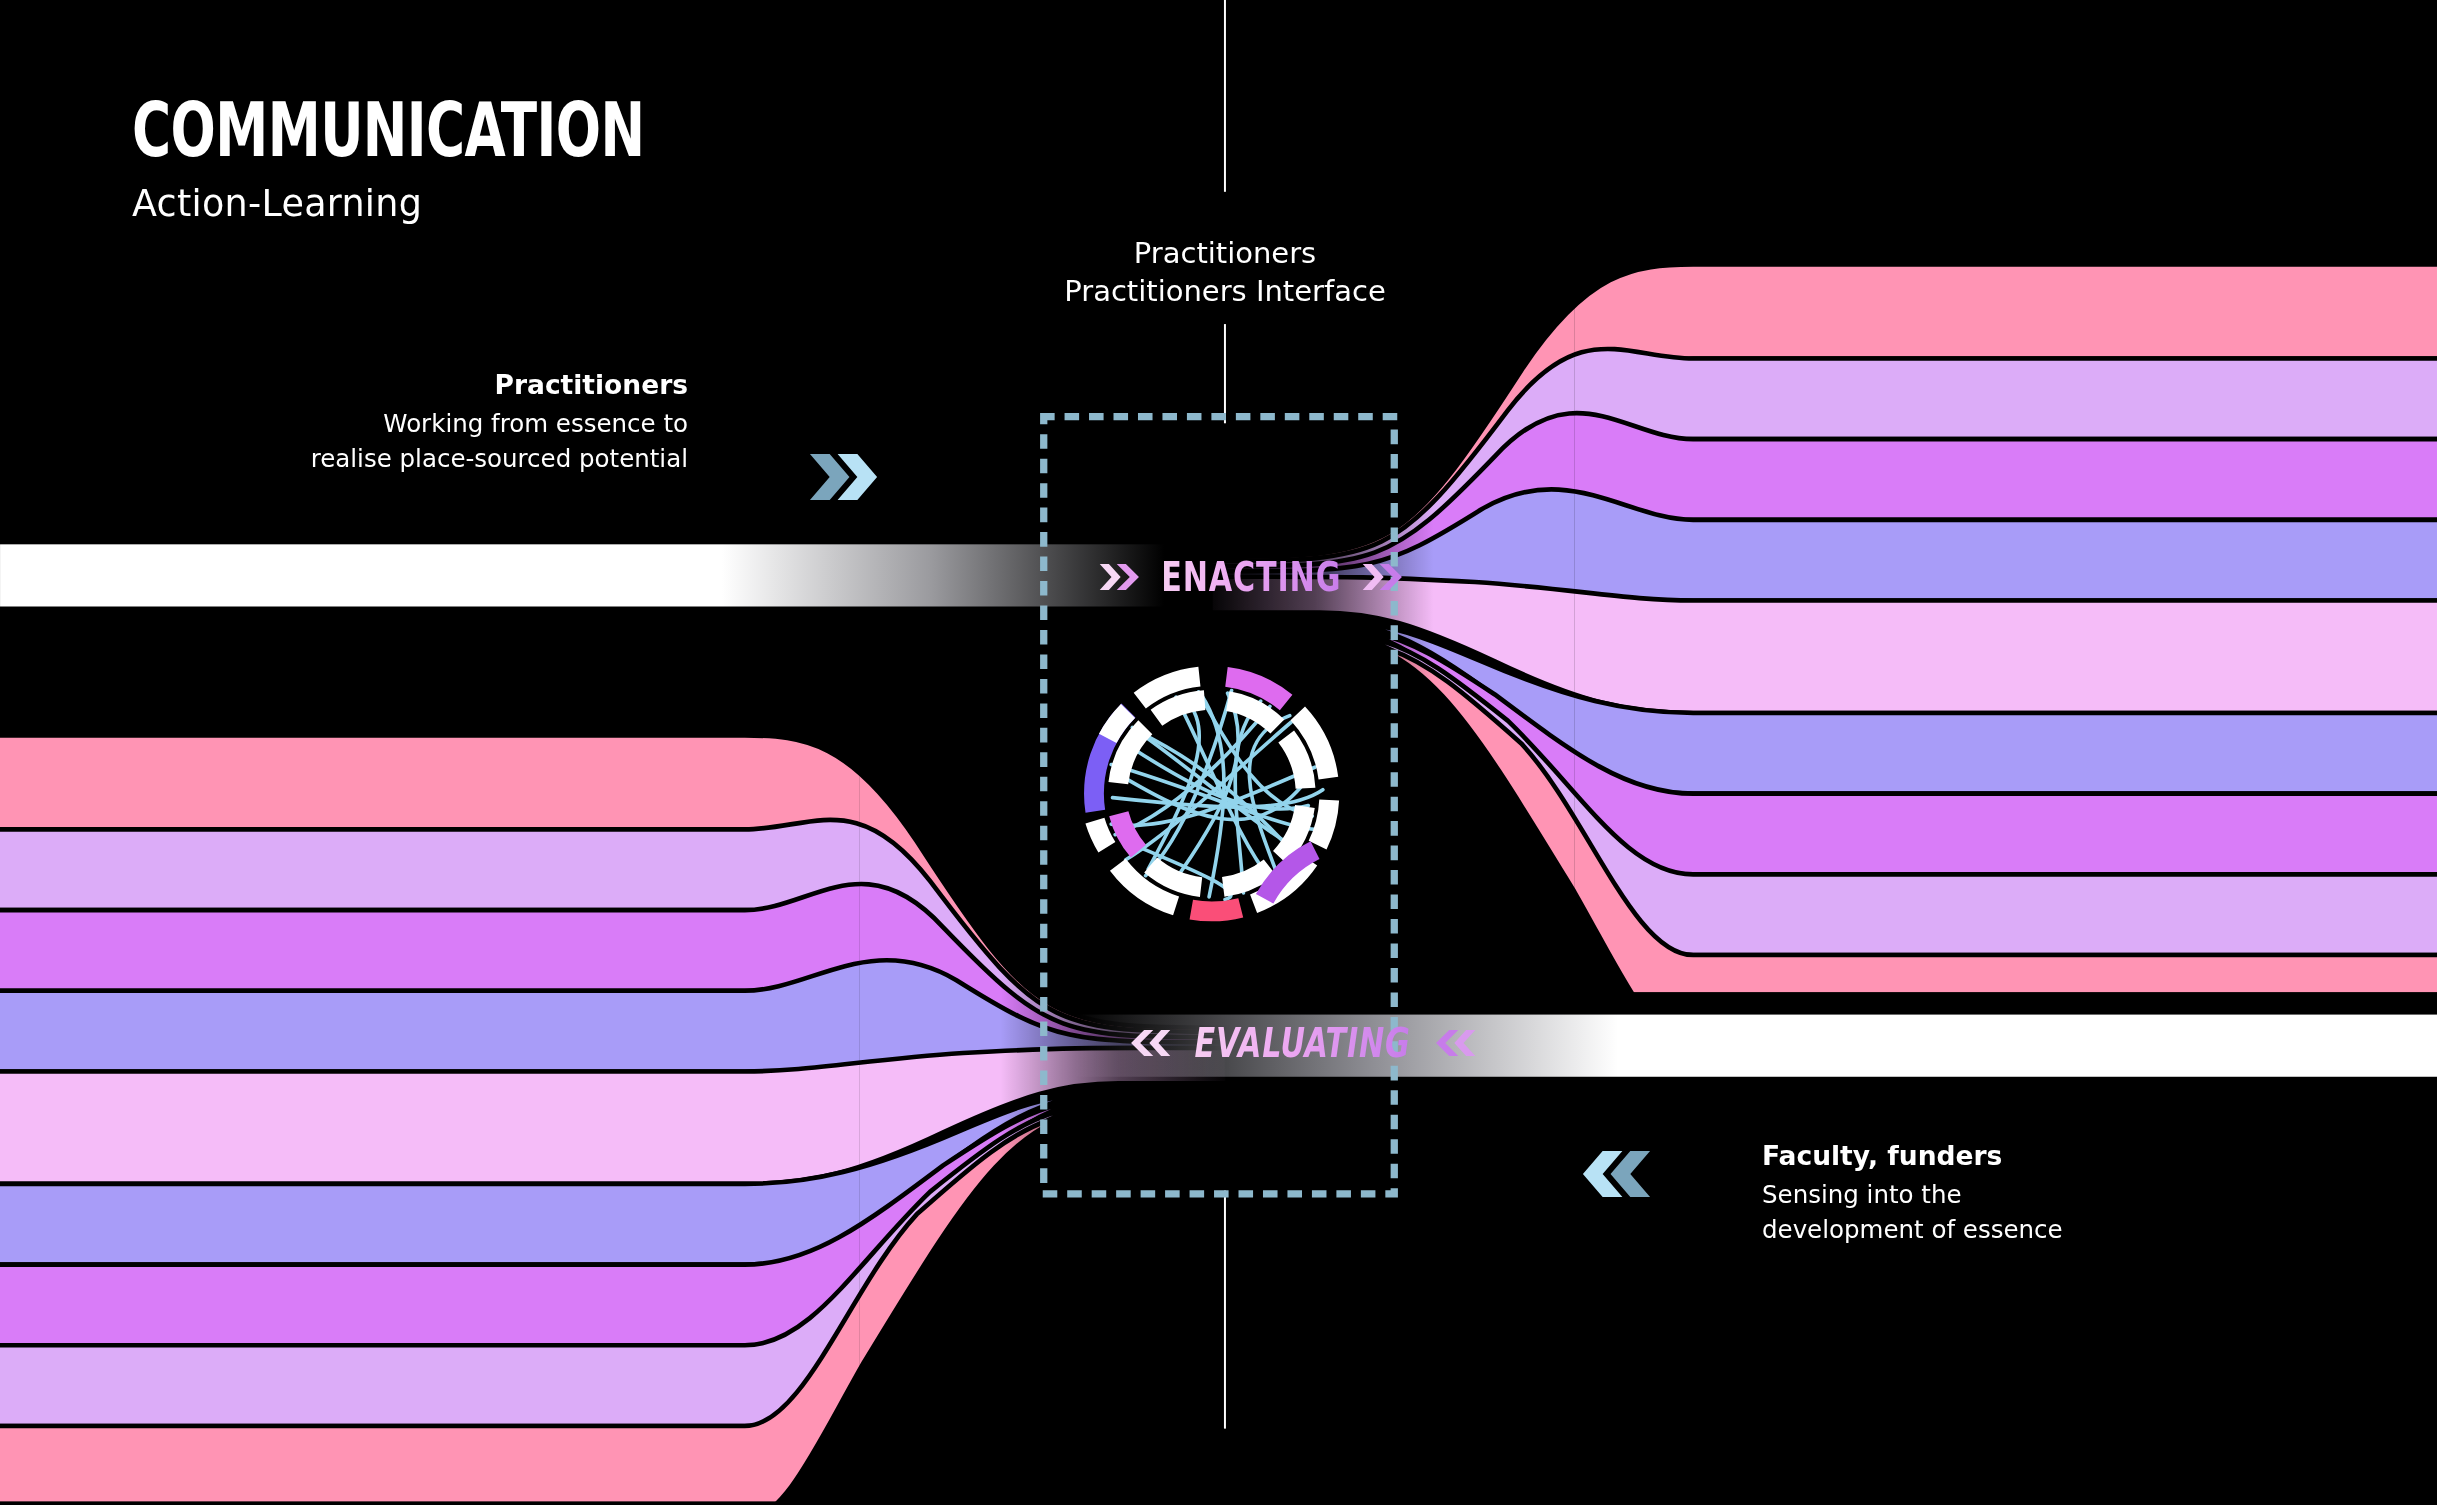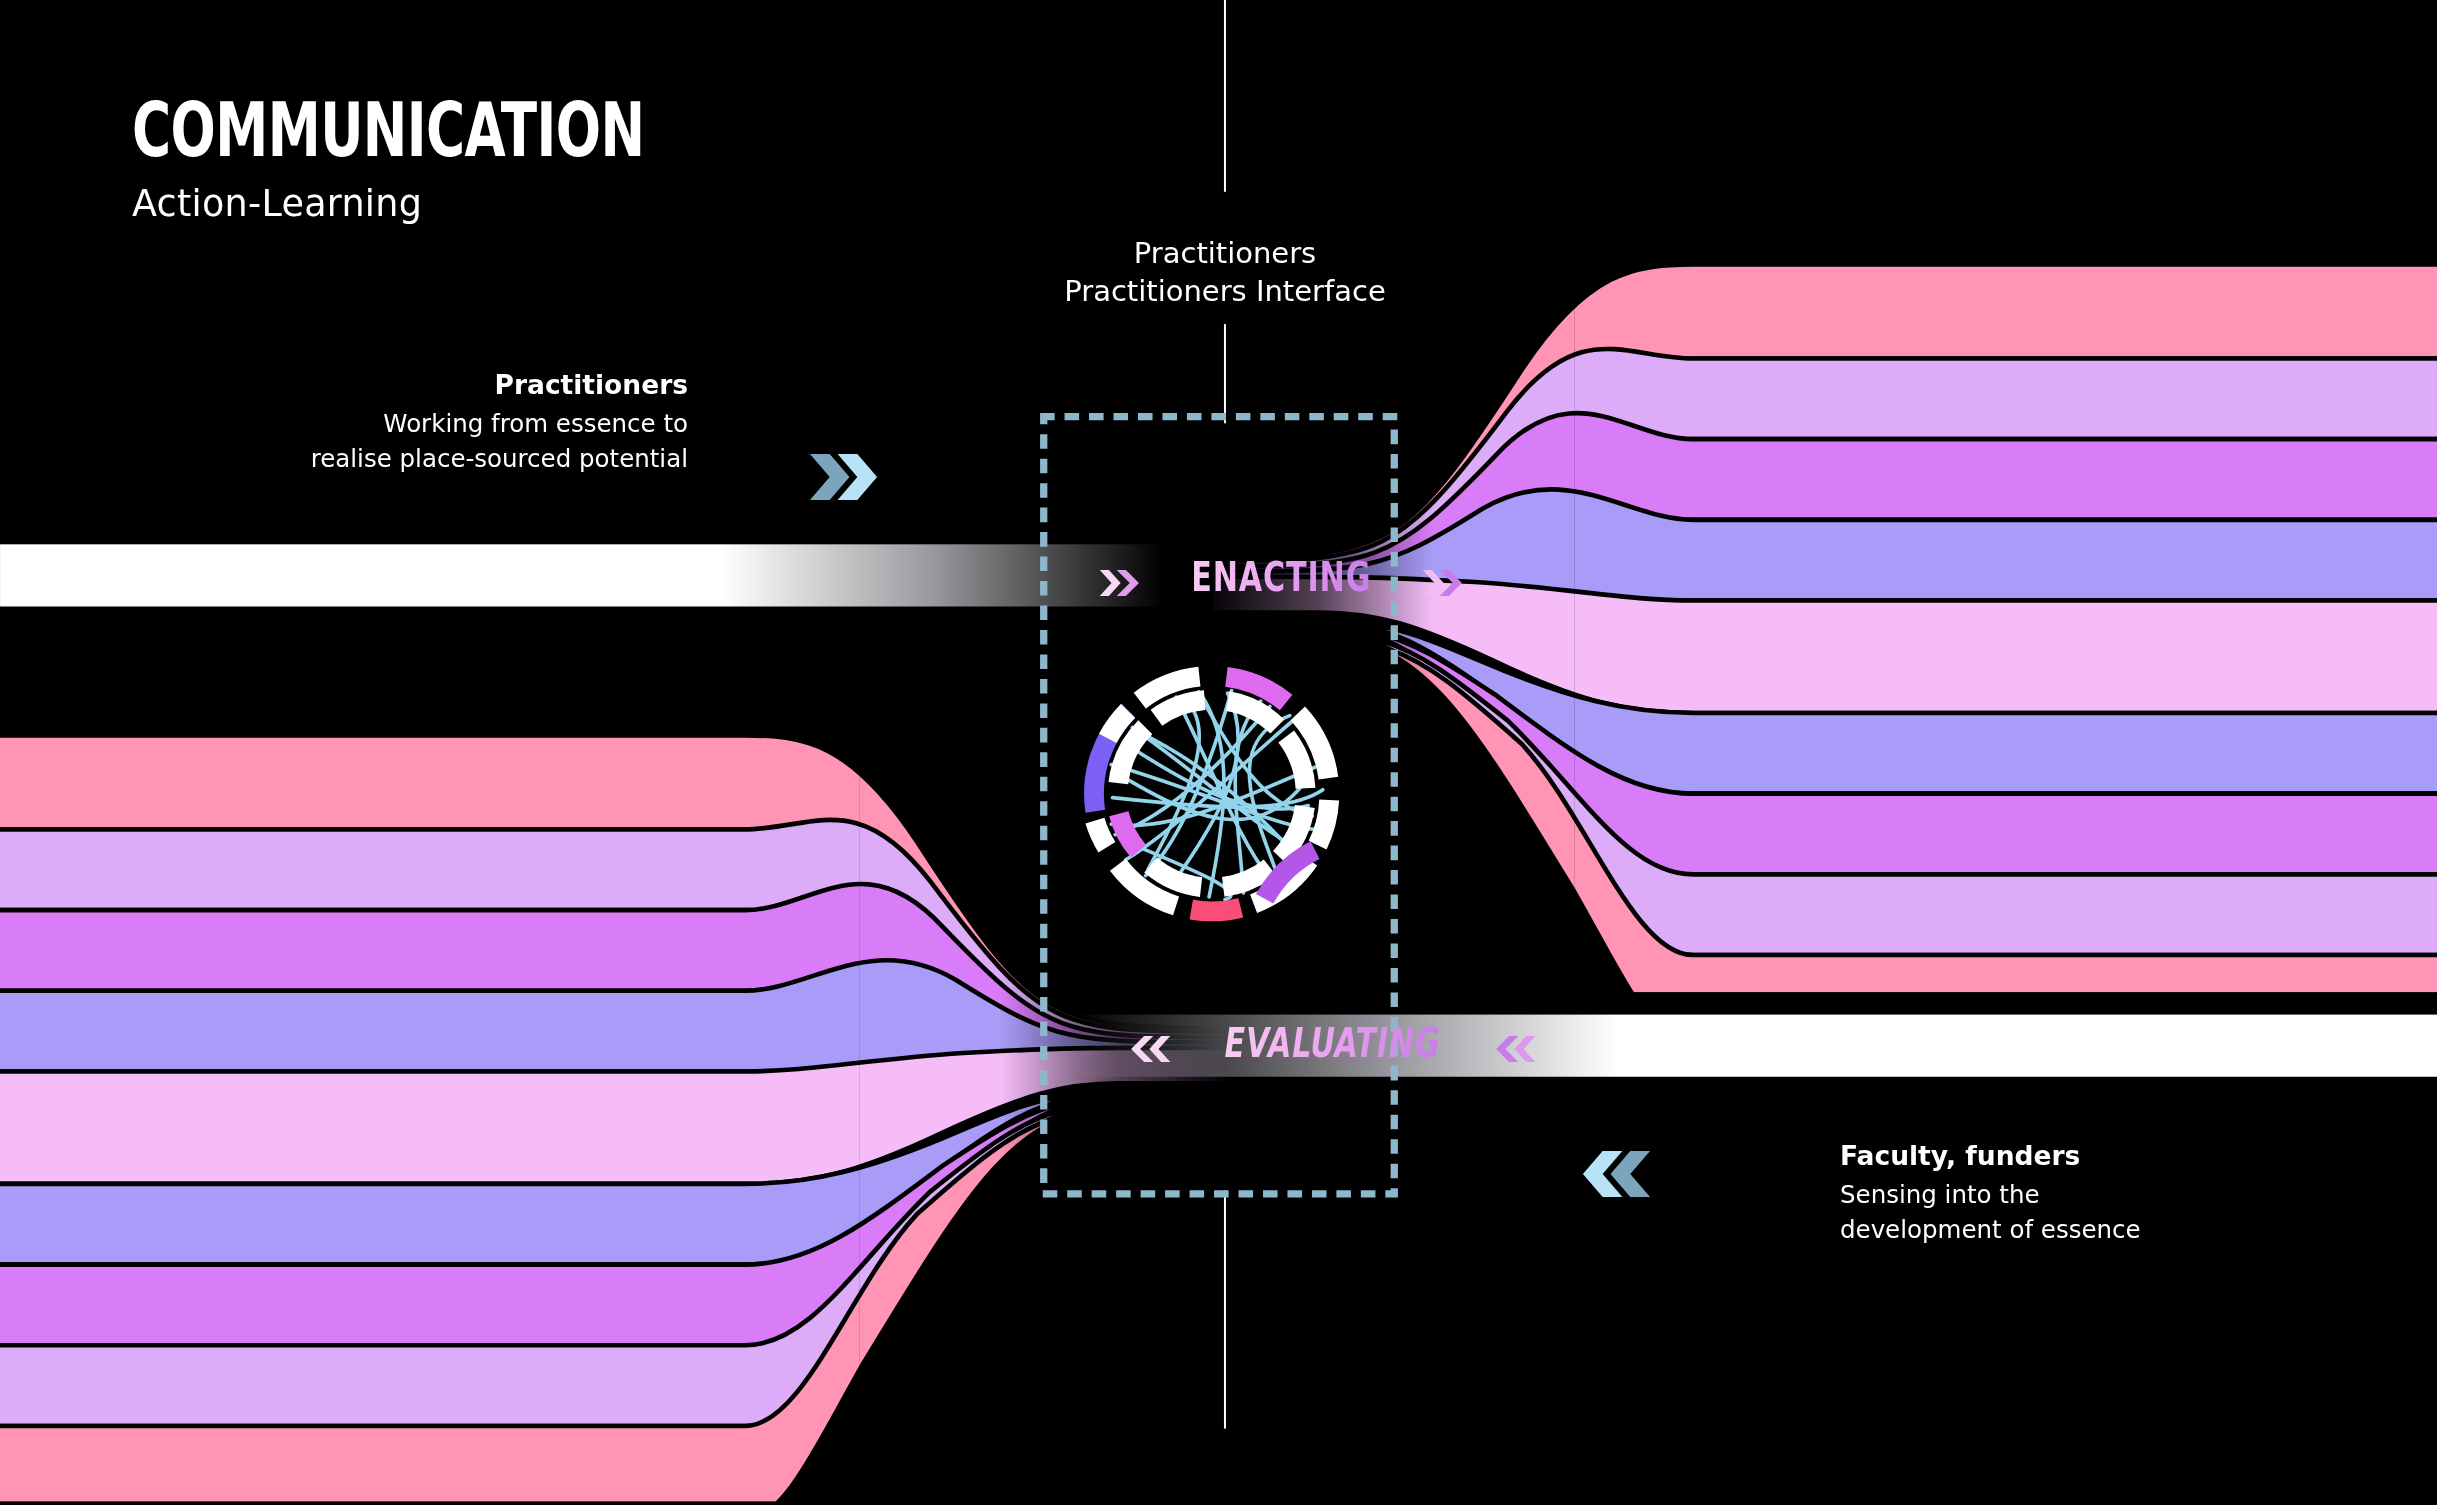--- a/index.html
+++ b/index.html
@@ -33,24 +33,24 @@
   .party-block{position:absolute;}
   .party-title{
     font-family:"DejaVu Sans","Liberation Sans",sans-serif;
     color:#ffffff;font-size:26.5px;line-height:1.15;font-weight:700;white-space:nowrap;
   }
   .party-desc{
     font-family:"DejaVu Sans","Liberation Sans",sans-serif;
     color:#ffffff;font-size:24.5px;line-height:1.42;font-weight:400;margin-top:6.6px;
   }
   #practitioners-block{left:139px;top:370px;width:549px;text-align:right;}
-  #faculty-block{left:1840px;top:1141px;width:549px;text-align:left;}
+  #faculty-block{left:1762px;top:1141px;width:549px;text-align:left;}
 
   .stage-label{
-    position:absolute;display:flex;align-items:flex-end;gap:32px;
+    position:absolute;display:flex;align-items:center;gap:2px;
     font-family:"Liberation Sans Narrow","DejaVu Sans Condensed","Liberation Sans",sans-serif;
     font-weight:700;font-size:40px;letter-spacing:1px;white-space:nowrap;
   }
   .stage-label .word{
     background:linear-gradient(90deg,#F7CDF2 0%,#EDA8F2 42%,#C77CEA 100%);
     -webkit-background-clip:text;background-clip:text;color:transparent;
     transform:scaleX(.84);transform-origin:center;
   }
   #enacting-label{left:1098px;top:554px;}
   #evaluating-label{left:1128px;top:1020px;font-style:italic;}

